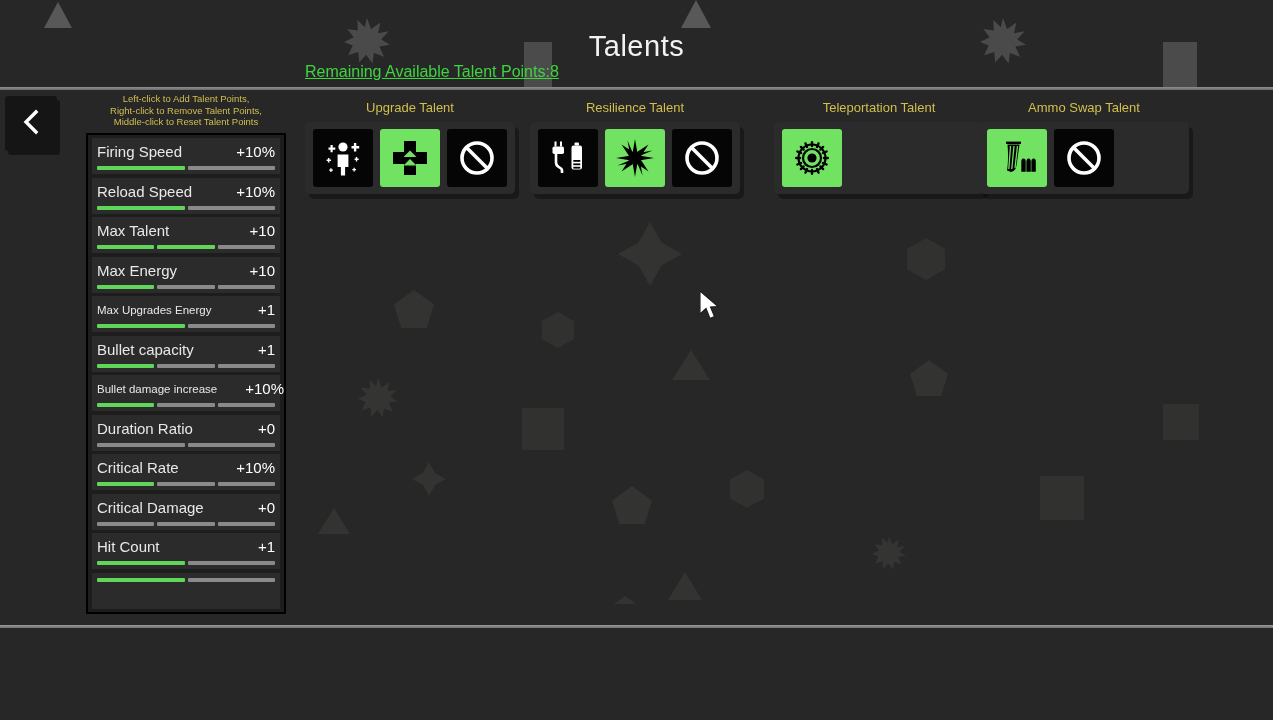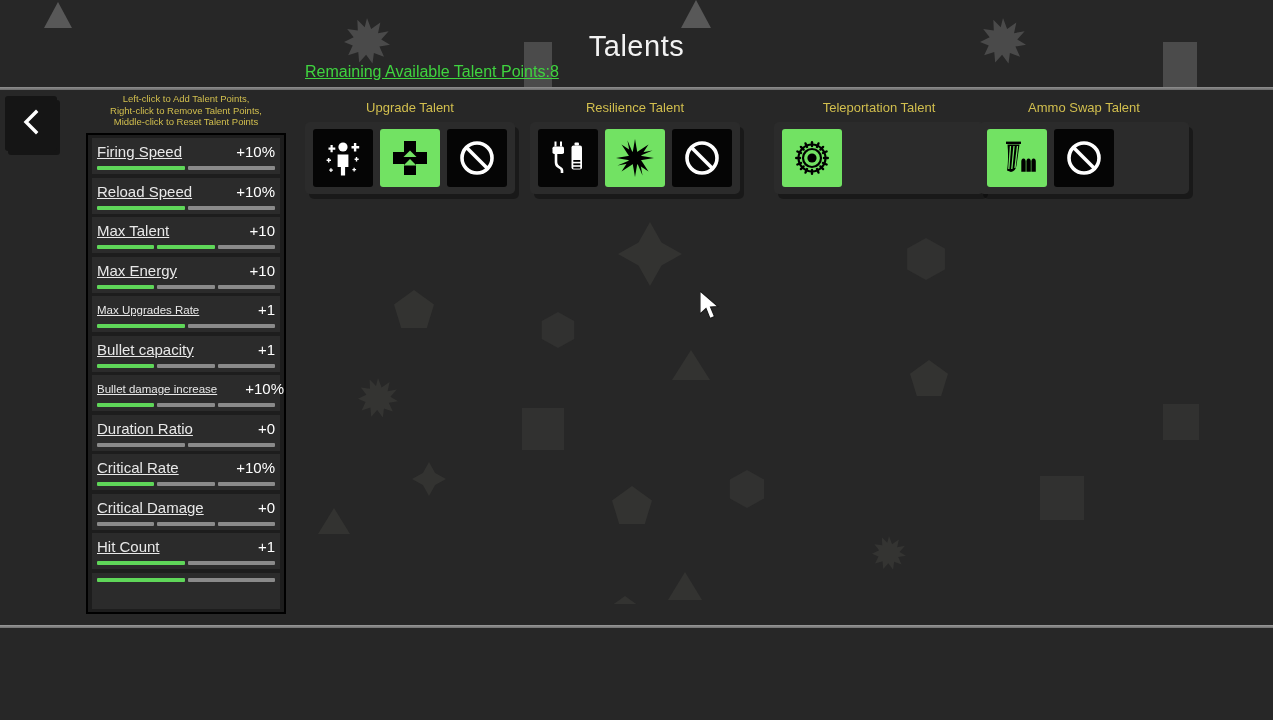--- a/index.html
+++ b/index.html
@@ -100,21 +100,21 @@
     border: 2px solid #000;
     padding: 3px 4px;
     display: flex; flex-direction: column; justify-content: space-between;
   }
   .stat-row {
     position: relative; height: 36px;
     background: #2b2b2b;
     padding: 2px 5px 0 5px;
   }
   .stat-top { display: flex; align-items: center; justify-content: space-between; height: 23px; }
-  .stat-name { color: #e8e8e8; font-size: 15px; white-space: nowrap; text-decoration: underline; }
+  .stat-name { color: #e8e8e8; font-size: 15px; white-space: nowrap; }
   .stat-name.sm { font-size: 11.5px; }
   .stat-val { color: #ffffff; font-size: 15px; white-space: nowrap; margin-left: 28px; }
   .bar-track { display: flex; gap: 3px; height: 4px; margin-top: 3px; }
   .seg { flex: 1; background: #8a8a8a; border-radius: 1px; }
   .seg.on { background: #5fd659; }
 
   
   .cat {
     position: absolute; top: 100px;
   }
@@ -245,21 +245,21 @@
       <span class="stat-val">+10</span>
     </div>
     <div class="bar-track">
           <div class="seg on"></div>
           <div class="seg"></div>
           <div class="seg"></div>
         </div>
       </div>
       <div class="stat-row">
     <div class="stat-top">
-      <span class="stat-name sm">Max Upgrades Rate</span>
+      <span class="stat-name sm">Max Upgrades Energy</span>
       <span class="stat-val">+1</span>
     </div>
     <div class="bar-track">
           <div class="seg on"></div>
           <div class="seg"></div>
         </div>
       </div>
       <div class="stat-row">
     <div class="stat-top">
       <span class="stat-name">Bullet capacity</span>

